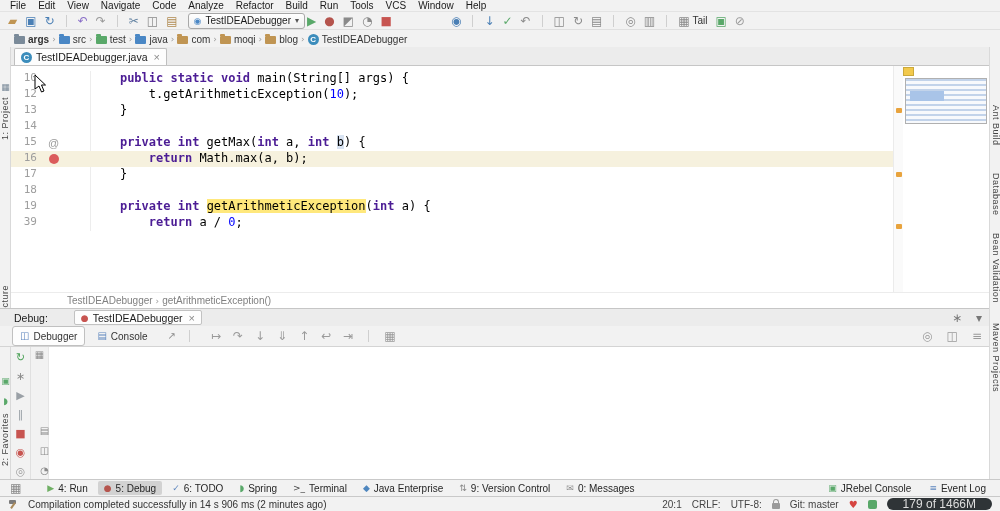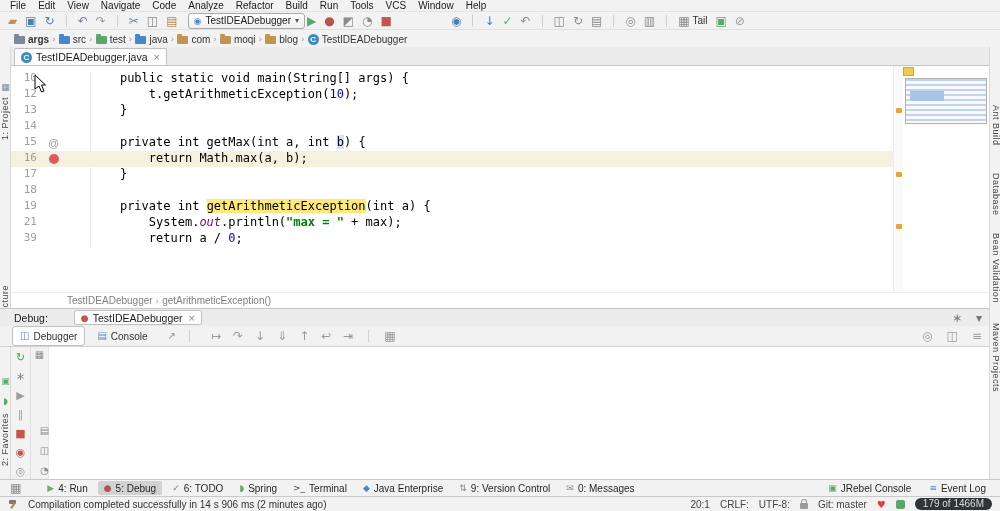--- a/index.html
+++ b/index.html
@@ -66,21 +66,21 @@
   .eline{display:flex;height:16px;line-height:16px}
   .eline.hl{background:#f6f1de}
   .lnum{width:34px;text-align:right;padding-right:8px;font:11px "DejaVu Sans Mono",monospace;color:#9e9e9e}
   .gic{width:46px;position:relative;border-right:1px solid #ededed}
   .eline.hl .gic{border-right-color:transparent}
   .bp{position:absolute;left:4px;top:3px;width:10px;height:10px;border-radius:50%;background:#DB5C5C}
   .at{position:absolute;left:3px;top:0;color:#9a9a9a;font-size:11px}
   .bulb{position:absolute;right:6px;top:2px;width:9px;height:9px;background:#FBC02D;border:1px solid #C9A23C;border-radius:50%}
   .bulb::after{content:"";position:absolute;left:2px;top:8px;width:3px;height:2px;background:#9a9a9a}
   .ecode{flex:1;white-space:pre;font:12px "DejaVu Sans Mono",monospace;color:#000}
-  .ecode .c-k{color:#000000;font-weight:normal}
+  .ecode .c-k{color:#4c1d95;font-weight:bold}
   .ecode .c-n{color:#0000FF}
   .ecode .c-s{color:#008000;font-weight:bold}
   .ecode .c-sf{color:#660E7A;font-style:italic}
   .ecode .c-sm{}
   .ecode .c-y{background:#FFE87C}
   .ecode .c-b{background:#D8E3F2}
   .ecode .c-h{background:#D8E3F2;color:#53565A;border-radius:2px;padding:0 1px;font-size:11px}
 
   #estripe{position:absolute;left:893px;top:66px;width:10px;height:226px;background:#fafafa;border-left:1px solid #ebebeb}
   .mark{position:absolute;left:2px;width:6px;height:5px;background:#E8A33D;border-radius:1px}
@@ -135,21 +135,21 @@
   #statusbar{position:absolute;left:0;top:496px;width:1000px;height:15px;background:#f2f2f2;border-top:1px solid #c9c9c9;
              display:flex;align-items:center;font-size:10px;color:#333;padding:0 8px;gap:8px}
   #sb-right{margin-left:auto;display:flex;align-items:center;gap:10px;color:#444}
   .hammer{position:relative;width:12px;height:12px;display:inline-block}
   .hammer::before{content:"";position:absolute;left:1px;top:2px;width:7px;height:4px;background:#7a7a7a;border-radius:1px}
   .hammer::after{content:"";position:absolute;left:4px;top:4px;width:2px;height:7px;background:#a98a5b;transform:rotate(35deg)}
   .lock{position:relative;width:8px;height:6px;background:#9a9a9a;border-radius:1px;display:inline-block;margin-top:3px}
   .lock::before{content:"";position:absolute;top:-4px;left:1px;width:4px;height:4px;border:1px solid #9a9a9a;border-bottom:none;border-radius:3px 3px 0 0}
   .heart{color:#D64541;font-family:"DejaVu Sans",sans-serif;font-size:10px}
   .recsq{width:9px;height:9px;border-radius:2px;background:#59A869;display:inline-block}
-  .memchip{background:#2F3437;color:#ddd;padding:0 8px;border-radius:7px;font-size:10px;height:12px;line-height:12px}
+  .memchip{background:#2F3437;color:#ddd;padding:0 16px;border-radius:7px;font-size:12px;height:12px;line-height:12px}
 </style>
 </head>
 <body>
 
 <div id="app">
 
   <div id="menubar">
       <span class="menu-item">File</span>
       <span class="menu-item">Edit</span>
       <span class="menu-item">View</span>
@@ -377,25 +377,20 @@
         <span class="lnum">18</span>
         <span class="gic"></span>
         <span class="ecode"></span>
       </div>
       <div class="eline">
         <span class="lnum">19</span>
         <span class="gic"></span>
         <span class="ecode"><span>    </span><span class="c-k">private int</span><span> </span><span class="c-y">getArithmeticException</span><span>(</span><span class="c-k">int</span><span> a) {</span></span>
       </div>
       <div class="eline">
-        <span class="lnum">21</span>
-        <span class="gic"></span>
-        <span class="ecode"><span>        System.</span><span class="c-sf">out</span><span>.println(</span><span class="c-s">"max = "</span><span> + max);</span></span>
-      </div>
-      <div class="eline">
         <span class="lnum">39</span>
         <span class="gic"></span>
         <span class="ecode"><span>        </span><span class="c-k">return</span><span> a / </span><span class="c-n">0</span><span>;</span></span>
       </div>
     </div>
 
   <div id="estripe">
     <span class="mark" style="top:42px"></span>
     <span class="mark" style="top:106px"></span>
     <span class="mark" style="top:158px"></span>

